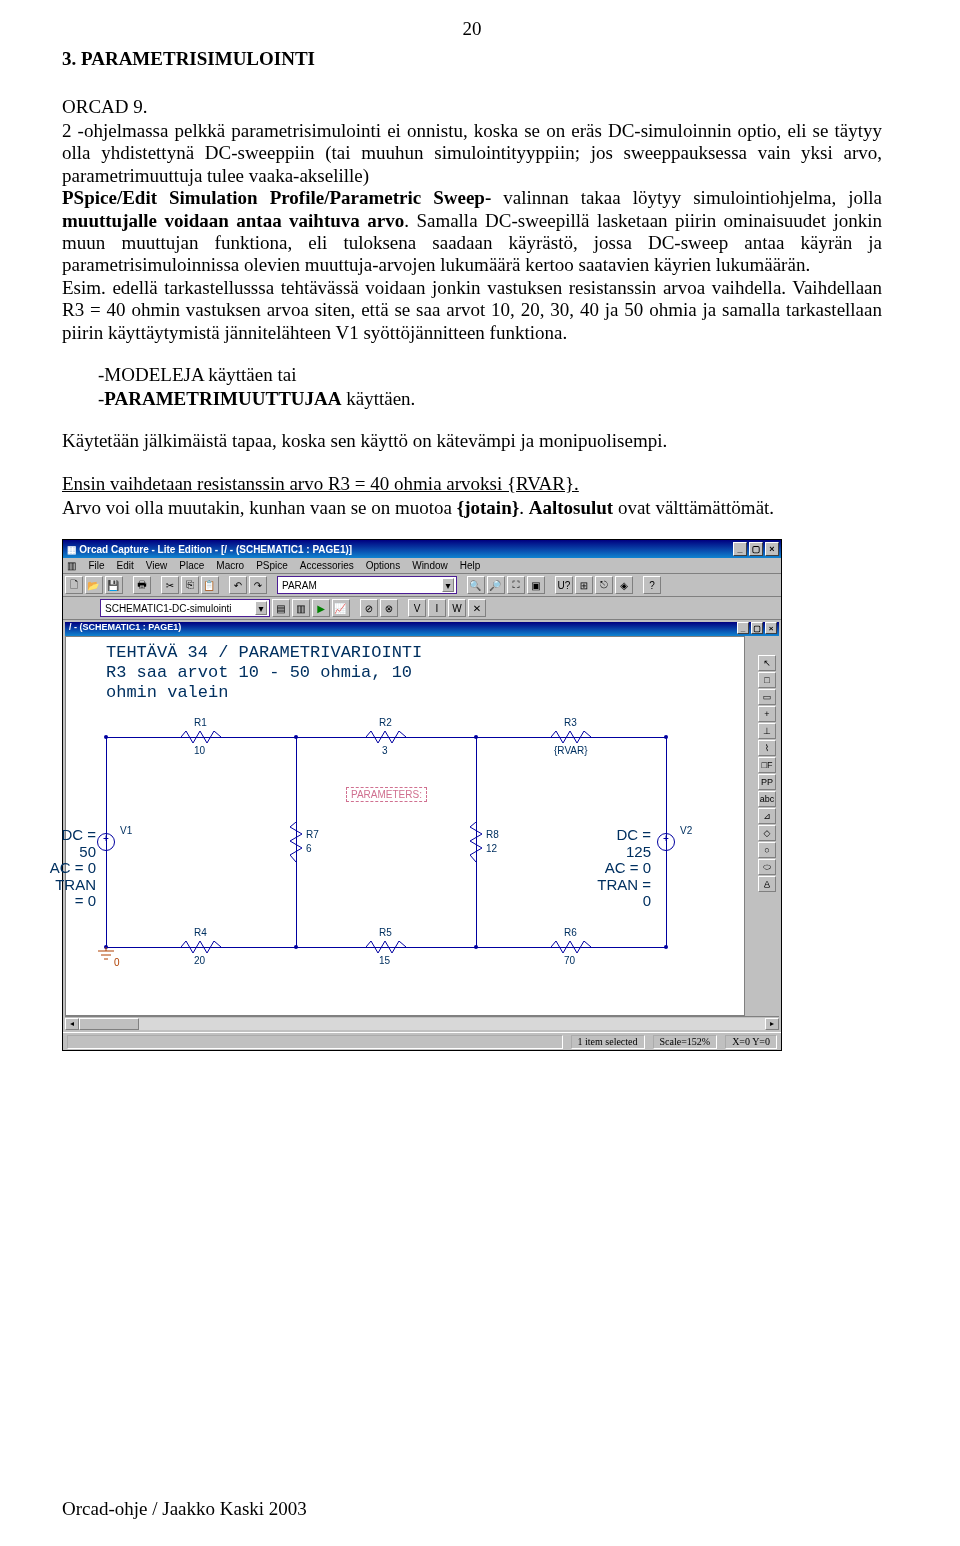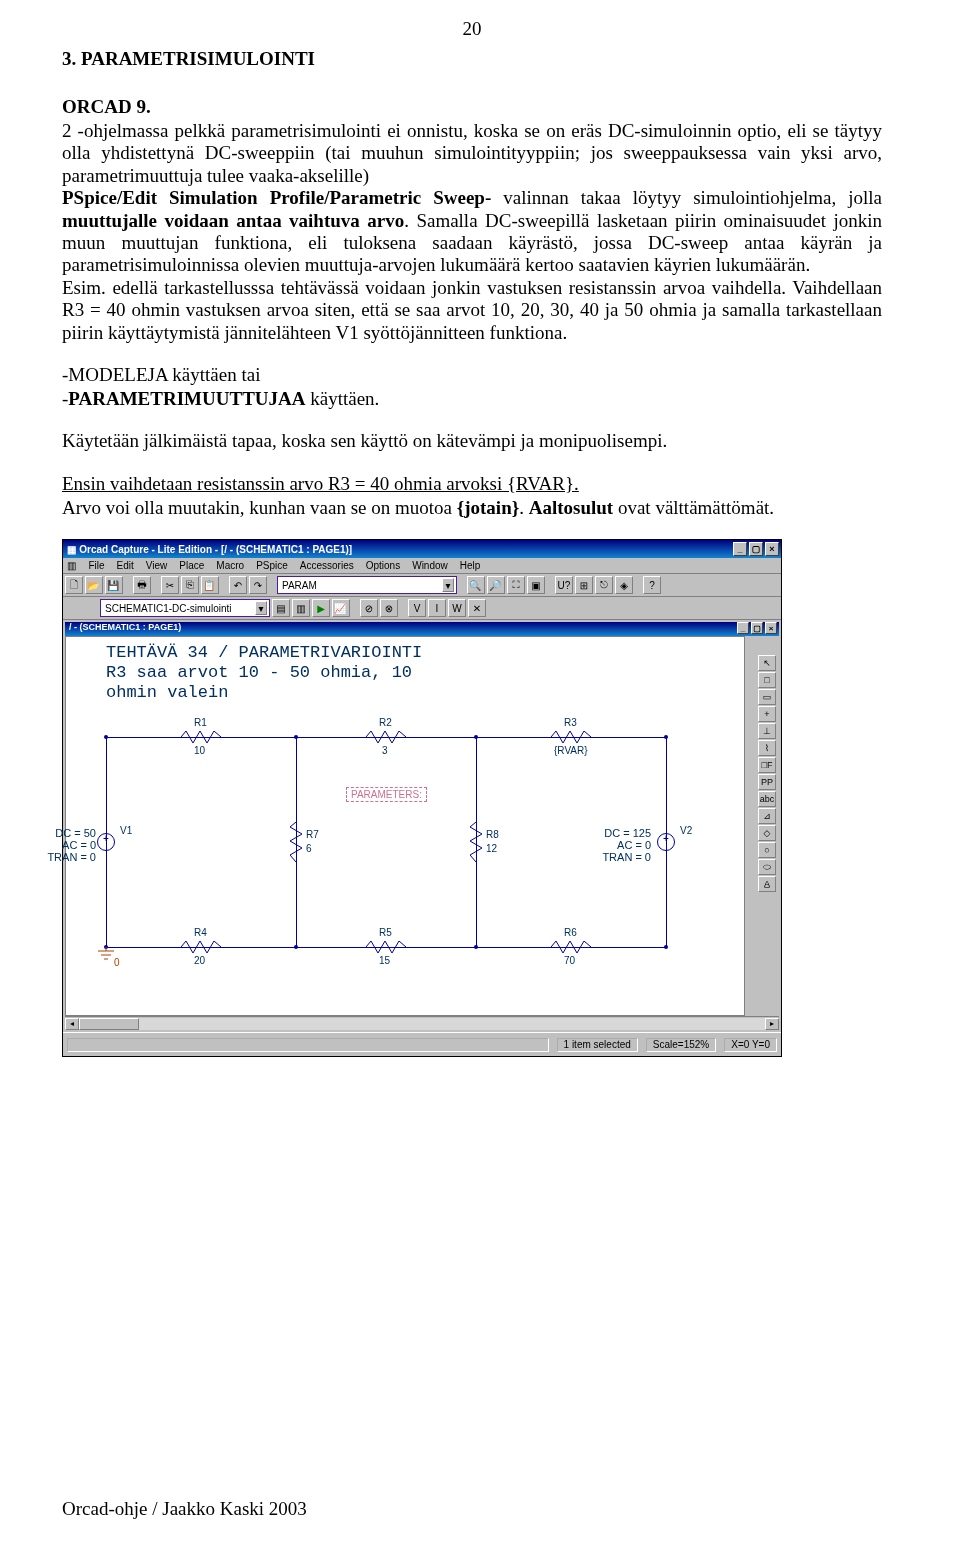--- a/index.html
+++ b/index.html
@@ -20,31 +20,31 @@
     text-align: center;
     font-size: 19px;
     margin-bottom: 8px;
   }
   .heading {
     font-weight: bold;
     font-size: 19px;
     margin: 0 0 26px 0;
   }
   .subheading {
-    font-weight: bold;
+    font-weight: normal;
     font-size: 19px;
     margin: 0 0 2px 0;
   }
   .body-para {
     text-align: justify;
     margin: 0 0 20px 0;
     line-height: 1.18;
   }
   .body-para .bold { font-weight: bold; }
-  .indent-block { }
+  .indent-block { margin-left: 36px; }
   .short { margin-bottom: 2px; }
   .footer {
     position: absolute;
     bottom: 26px;
     left: 62px;
     font-size: 19px;
   }
   .figure-wrap {
     margin-top: 14px;
   }
@@ -165,29 +165,29 @@
   .wire { position:absolute;background:#0000a0; }
   .whz { height:1px; }
   .wvt { width:1px; }
   .node { position:absolute;width:4px;height:4px;background:#0000a0;border-radius:50%;transform:translate(-2px,-2px); }
   .rlabel { position:absolute;font-family:Arial,sans-serif;font-size:10px;color:#003060; }
   .parambox {
     position:absolute;border:1px dashed #d07090;color:#d07090;
     font-family:Arial,sans-serif;font-size:10px;padding:1px 4px;
   }
   .srcbox {
-    position:absolute;font-family:Arial,sans-serif;font-size:11px;color:#003060;line-height:1.1;
+    position:absolute;font-family:Arial,sans-serif;font-size:15px;color:#003060;line-height:1.1;
   }
   .srccircle {
     position:absolute;width:18px;height:18px;border:1px solid #0000a0;border-radius:50%;
   }
   .srcplus { position:absolute;font-size:10px;color:#0000a0; }
   .statusbar {
-    height:24px;background:#c0c0c0;border-top:1px solid #fff;
-    display:flex;align-items:center;font-size:10px;padding:0 4px;gap:8px;
+    height:18px;background:#c0c0c0;border-top:1px solid #fff;
+    display:flex;align-items:center;font-size:10px;padding:0 4px;gap:8px;font-family:Liberation Serif, serif;
   }
   .statusbar .cell { border:1px inset #fff;padding:0 6px;height:14px;display:flex;align-items:center; }
   .statusbar .flex { flex:1; }
   .scrollh {
     height:14px;background:#c0c0c0;display:flex;align-items:center;
     border-top:1px solid #808080;
   }
   .scrollh .sbtn{width:14px;height:12px;background:#c0c0c0;border:1px solid #fff;border-right-color:#808080;border-bottom-color:#808080;display:flex;align-items:center;justify-content:center;font-size:8px;cursor:pointer;}
   .scrollh .strack{flex:1;background:#d8d8d8;height:12px;position:relative;}
   .scrollh .sthumb{position:absolute;left:0;top:0;height:12px;width:60px;background:#c0c0c0;border:1px solid #fff;border-right-color:#808080;border-bottom-color:#808080;}

